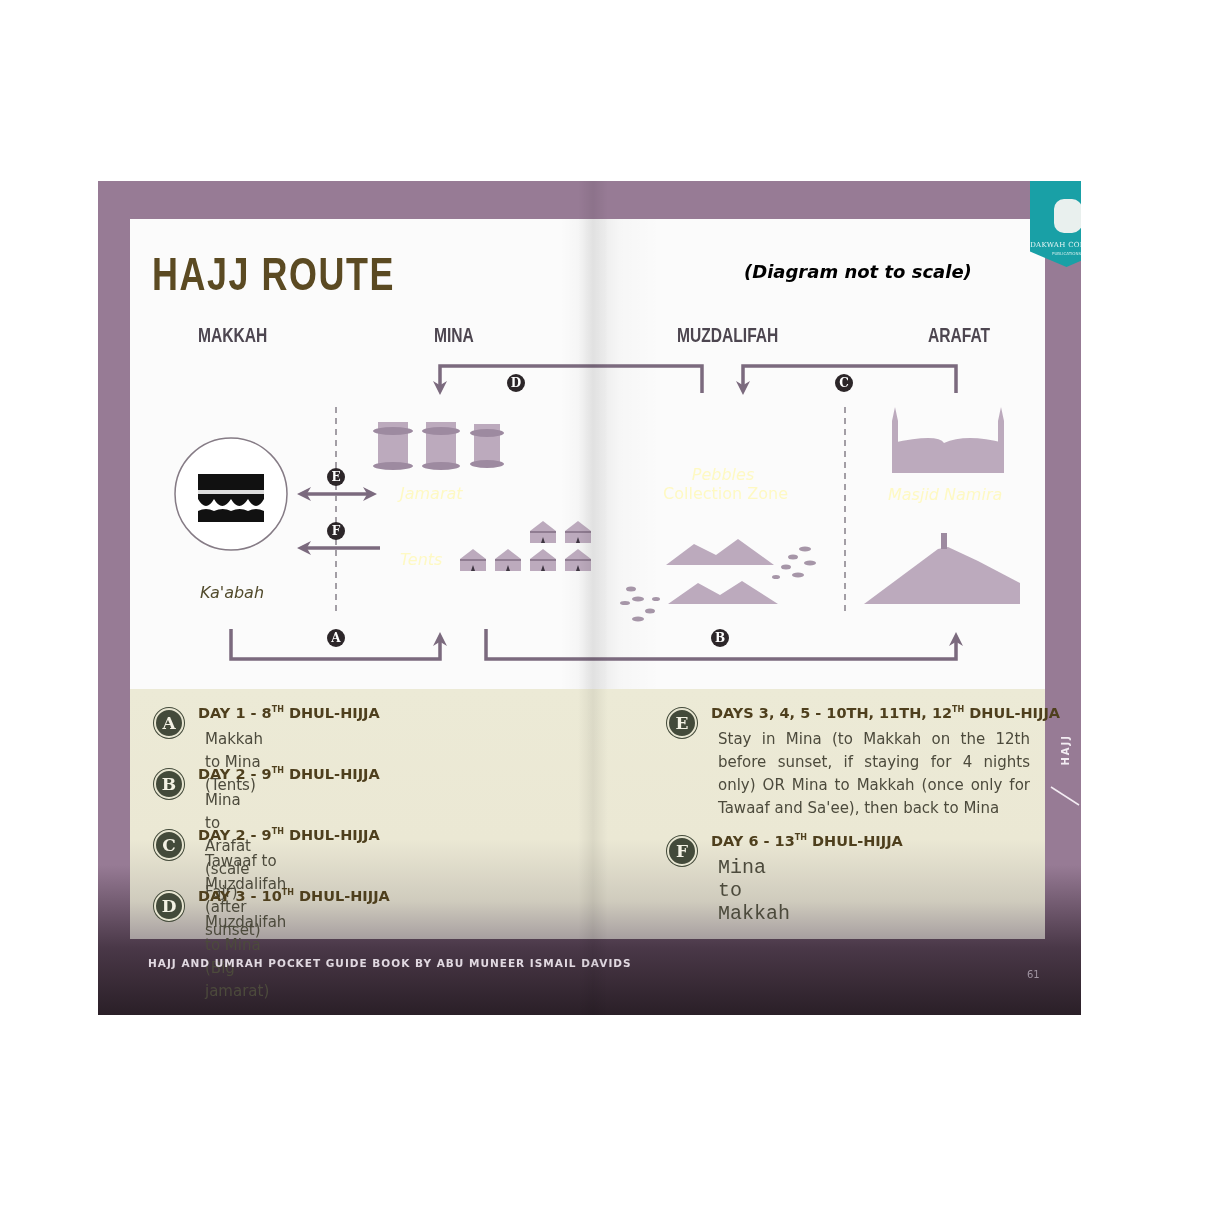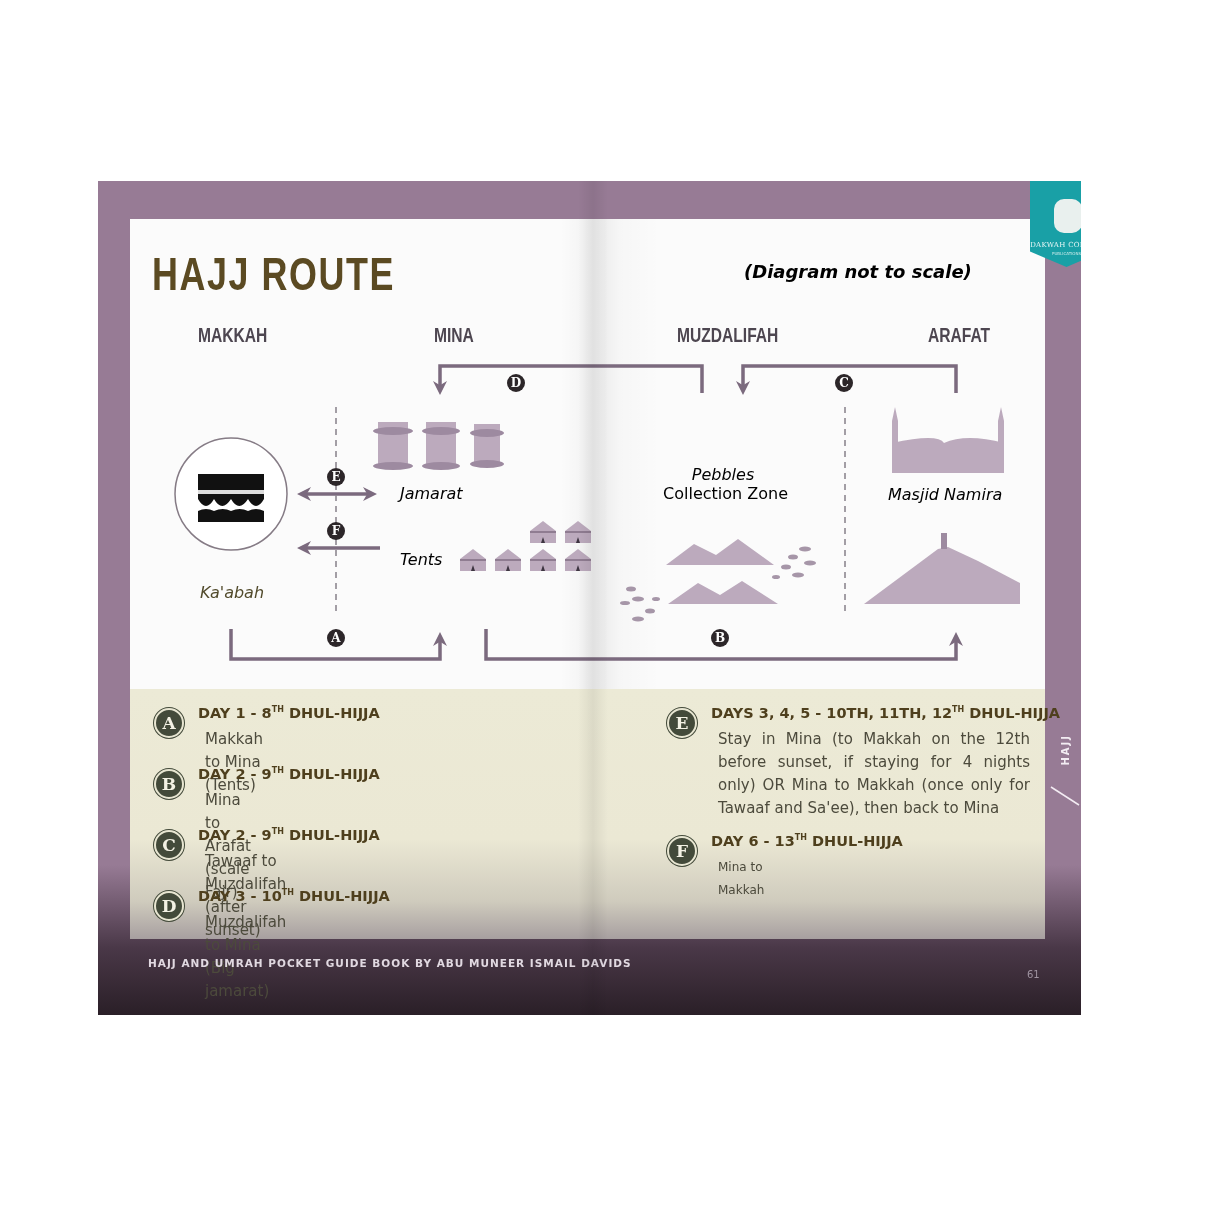--- a/index.html
+++ b/index.html
@@ -12,21 +12,21 @@
   .card { position:absolute; left:32px; top:38px; width:915px; height:470px; background:#fbfbfb; }
   .card-shade { position:absolute; left:430px; top:0; width:100px; height:100%;
     background:linear-gradient(to right, rgba(0,0,0,0) 0%, rgba(0,0,0,0.05) 45%, rgba(0,0,0,0.02) 60%, rgba(0,0,0,0) 100%); }
   .legend { position:absolute; left:32px; top:508px; width:915px; height:250px;
     background:linear-gradient(to bottom, #ecead6 0%, #ebe8d4 60%, #cfcbbd 85%, #a79fa0 100%); }
   .title { position:absolute; left:54px; top:66px; font-family:"Liberation Sans Narrow","Liberation Sans", sans-serif; font-weight:bold;
     font-size:46px; letter-spacing:2px; color:#5b4a22; transform:scaleX(0.78); transform-origin:left; }
   .note { position:absolute; left:646px; top:80px; font-size:18px; font-style:italic; font-weight:bold; color:#000000; }
   .place { position:absolute; font-family:"Liberation Sans", sans-serif; font-weight:bold; font-size:20px; color:#4d4650;
     transform:scaleX(0.78); transform-origin:left; }
-  .lbl { position:absolute; font-size:16px; font-style:italic; color:#000000; white-space:nowrap; }
+  .lbl { position:absolute; font-size:16px; font-style:italic; color:#fef9c3; white-space:nowrap; }
   .lbl.center { text-align:center; }
   .badge { position:absolute; width:18px; height:18px; border-radius:50%; background:#2c2629; color:#fff;
     font-family:"DejaVu Serif", serif; font-weight:bold; font-size:12px; line-height:18px; text-align:center; }
   svg.diagram { position:absolute; left:0; top:0; }
   .logo { position:absolute; left:932px; top:0; width:73px; height:86px; background:#19a0a6;
     clip-path:polygon(0 0,100% 0,100% 82%,50% 100%,0 82%); }
   .logo-emblem { position:absolute; left:24px; top:18px; width:28px; height:34px; border-radius:10px; background:#e9f0ee; }
   .logo-text { position:absolute; left:0; right:0; top:60px; text-align:center; color:#e7f6f6; font-family:"DejaVu Serif", serif; font-size:7px; letter-spacing:0.3px; }
   .logo-sub { position:absolute; left:0; right:0; top:70px; text-align:center; color:#cdeceb; font-size:4px; }
   .tab { position:absolute; left:947px; top:550px; width:36px; height:110px; }
@@ -217,21 +217,21 @@
   </div>
 
   <div class="item" style="left:569px;top:527px;">
     <div class="circ">E</div>
     <div class="head"><span>DAYS 3, 4, 5 - 10TH, 11TH, 12</span><sup>TH</sup><span> DHUL-HIJJA</span></div>
     <div class="desc" style="width:312px;text-align:justify;">Stay in Mina (to Makkah on the 12th before sunset, if staying for 4 nights only) OR Mina to Makkah (once only for Tawaaf and Sa'ee), then back to Mina</div>
   </div>
   <div class="item" style="left:569px;top:655px;">
     <div class="circ">F</div>
     <div class="head"><span>DAY 6 - 13</span><sup>TH</sup><span> DHUL-HIJJA</span></div>
-    <div class="desc" style="font-size:12px;">Mina to Makkah</div>
+    <div class="desc" style="font-size:20px;font-family:Liberation Mono, monospace;">Mina to Makkah</div>
   </div>
 
   <div class="tab">
     <div class="tab-label">HAJJ</div>
     <svg width="36" height="110" style="position:absolute;left:0;top:0;">
       <line x1="6" y1="56" x2="34" y2="74" stroke="#f3ecf3" stroke-width="1.5"></line>
     </svg>
   </div>
 
   <div class="spine"></div>

